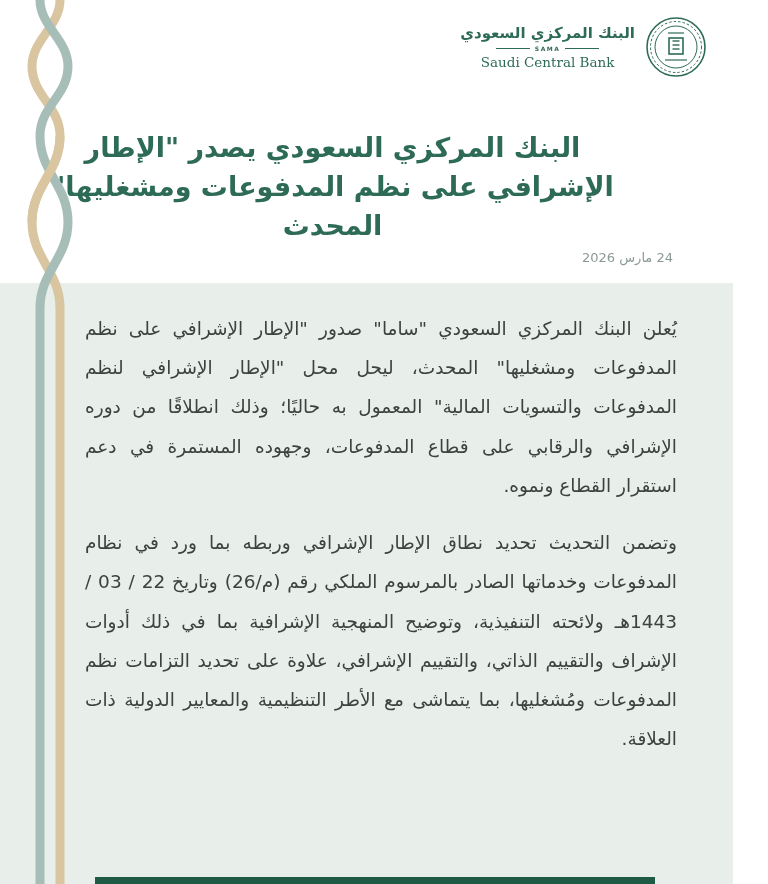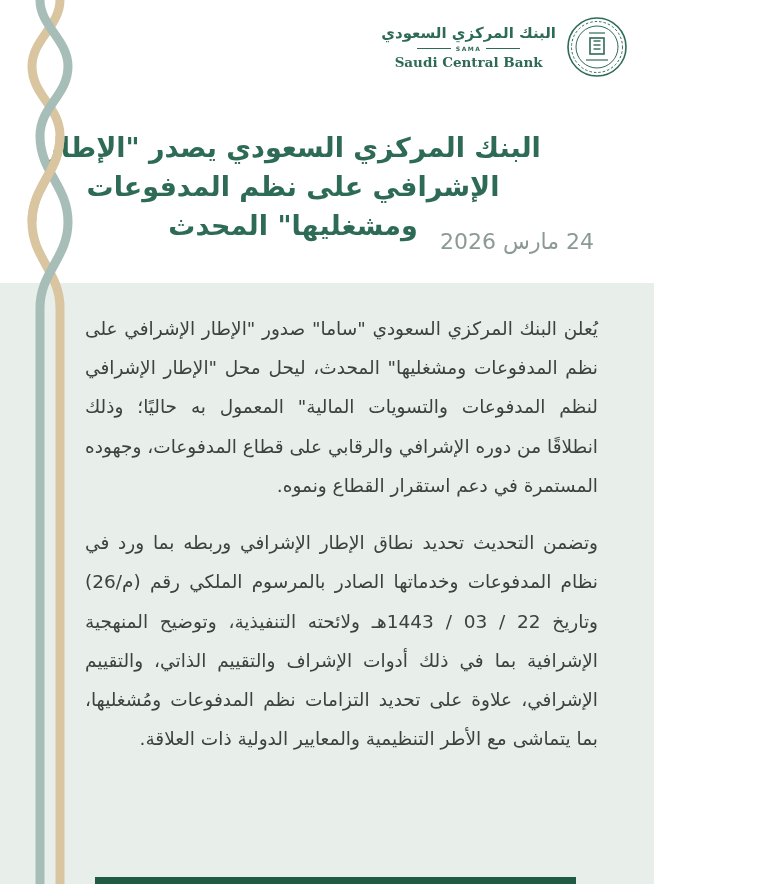--- a/index.html
+++ b/index.html
@@ -8,21 +8,21 @@
     --text-dark:#3b4340;
     --muted:#8b9a94;
     --braid-sage:#a7bdb7;
     --braid-tan:#d9c59f;
     --bottom-bar:#1f5a44;
   }
   *{margin:0;padding:0;box-sizing:border-box;}
   html,body{background:#ffffff;}
   .page{
     position:relative;
-    width:654px;height:884px;
+    width:733px;height:884px;
     background:#ffffff;
     overflow:hidden;
     font-family:"DejaVu Sans",sans-serif;
   }
   
   .braid{
     position:absolute;left:24px;top:0;width:54px;height:884px;
     z-index:3;pointer-events:none;
   }
   
@@ -38,34 +38,34 @@
   }
   .logo-sama{
     display:flex;align-items:center;gap:5px;
     font-size:6px;letter-spacing:1.5px;font-weight:bold;margin:3px 0 2px;
   }
   .logo-sama::before,.logo-sama::after{
     content:"";display:block;width:34px;height:1px;background:var(--brand-green);
   }
   .logo-en{
     font-family:"DejaVu Serif",serif;
-    font-size:13.5px;font-weight:bold;white-space:nowrap;
+    font-size:13.5px;font-weight:normal;white-space:nowrap;
   }
   .emblem{width:62px;height:62px;flex:0 0 auto;}
   
   .title{
     position:absolute;top:128px;left:30px;right:98px;
     direction:rtl;text-align:center;
     color:var(--brand-green);
     font-size:27px;font-weight:bold;line-height:1.45;
   }
   .date{
-    position:absolute;top:229px;right:60px;left:100px;
+    position:absolute;top:250px;right:60px;left:100px;
     direction:rtl;
-    color:var(--muted);font-size:22px;
+    color:var(--muted);font-size:13px;
   }
   
   .content-box{
     position:absolute;top:283px;left:0;right:0;bottom:0;
     background:var(--box-bg);
     padding:26px 56px 0 85px;
     z-index:1;
   }
   .content-box p{
     direction:rtl;

